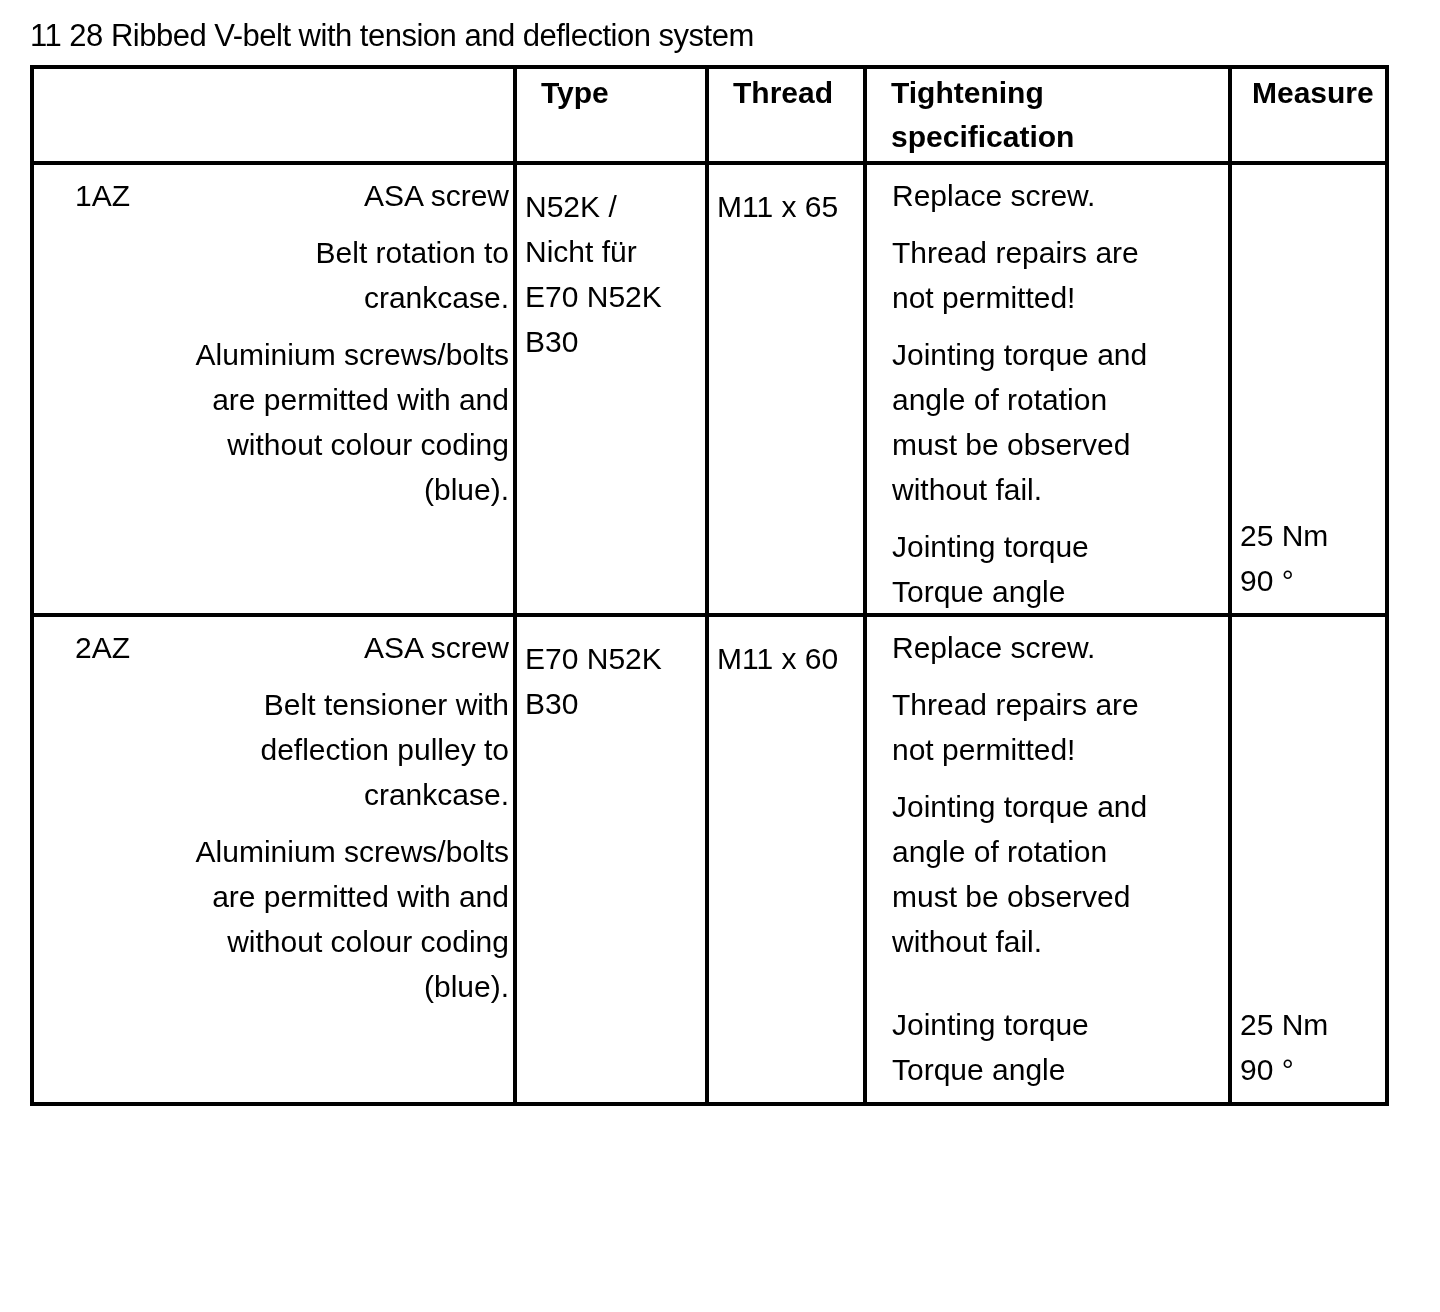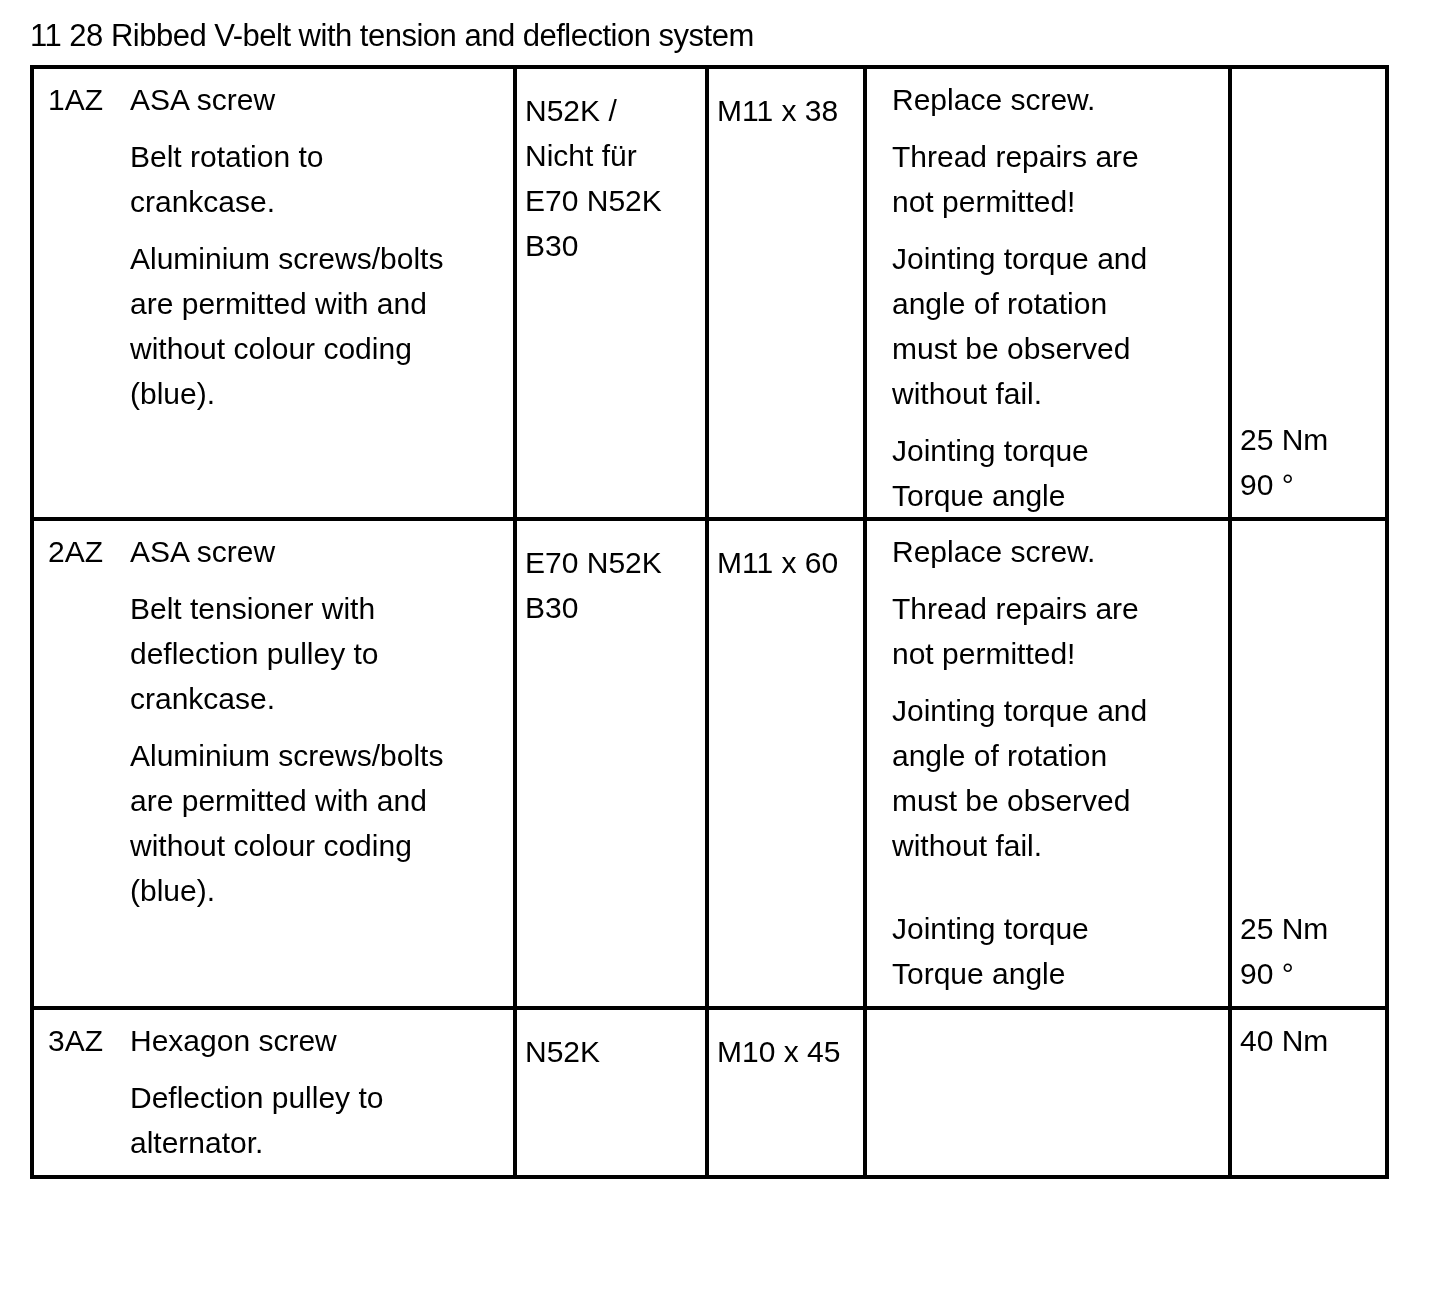--- a/index.html
+++ b/index.html
@@ -49,21 +49,21 @@
   }
   th {
     font-weight: bold;
     padding: 2px 2px 2px 24px;
     line-height: 44px;
   }
   th .hdr { white-space: pre-line; display: block; }
   th.h-measure { white-space: nowrap; padding-left: 20px; }
 
   td { padding: 8px 4px 10px 8px; }
-  td.c-item  { padding-left: 14px; }
+  td.c-item  { padding-left: 14px; text-align: right; }
   td.c-tight { padding-left: 25px; }
 
   tr.h-head { height: 92px; }
   tr.h-r1   { height: 452px; }
   tr.h-r2   { height: 489px; }
   tr.h-r3   { height: 158px; }
 
   .cellv { display: flex; flex-direction: column; }
   .h-r1 .cellv { height: 430px; }
   .h-r2 .cellv { height: 467px; }
@@ -89,20 +89,38 @@
 <table class="spec">
   <colgroup>
     <col class="w-item">
       <col class="w-type">
       <col class="w-thread">
       <col class="w-tight">
       <col class="w-measure">
   </colgroup>
 
   <tbody>
+      <tr class="h-head">
+    <th class="h-item">
+          <span class="hdr"></span>
+        </th>
+    <th class="h-type">
+          <span class="hdr">Type</span>
+        </th>
+    <th class="h-thread">
+          <span class="hdr">Thread</span>
+        </th>
+    <th class="h-tight">
+          <span class="hdr">Tightening
+specification</span>
+        </th>
+    <th class="h-measure">
+          <span class="hdr">Measure</span>
+        </th>
+  </tr>
 
   <tr class="h-r1">
     <td class="c-item">
       <div class="item-flex">
         <div class="item-id">1AZ</div>
         <div class="item-desc">
           <p class="para">ASA screw</p>
           <p class="para">Belt rotation to
 crankcase.</p>
           <p class="para">Aluminium screws/bolts
@@ -112,21 +130,21 @@
         </div>
       </div>
     </td>
     <td class="c-type">
       <p class="para">N52K /
 Nicht für
 E70 N52K
 B30</p>
     </td>
     <td class="c-thread">
-      <p class="para">M11 x 38</p>
+      <p class="para">M11 x 65</p>
     </td>
     <td class="c-tight">
       <div class="cellv">
         <p class="para">Replace screw.</p>
         <p class="para">Thread repairs are
 not permitted!</p>
         <p class="para">Jointing torque and
 angle of rotation
 must be observed
 without fail.</p>
@@ -187,36 +205,14 @@
     <td class="c-measure">
       <div class="cellv">
         <div class="push-bottom">
           <div class="line">25 Nm</div>
           <div class="line">90 °</div>
         </div>
       </div>
     </td>
   </tr>
 
-  <tr class="h-r3">
-    <td class="c-item">
-      <div class="item-flex">
-        <div class="item-id">3AZ</div>
-        <div class="item-desc">
-          <p class="para">Hexagon screw</p>
-          <p class="para">Deflection pulley to
-alternator.</p>
-        </div>
-      </div>
-    </td>
-    <td class="c-type">
-      <p class="para">N52K</p>
-    </td>
-    <td class="c-thread">
-      <p class="para">M10 x 45</p>
-    </td>
-    <td class="c-tight"></td>
-    <td class="c-measure">
-      <div class="line">40 Nm</div>
-    </td>
-  </tr>
 </tbody>
   </table>
 
 </body></html>

